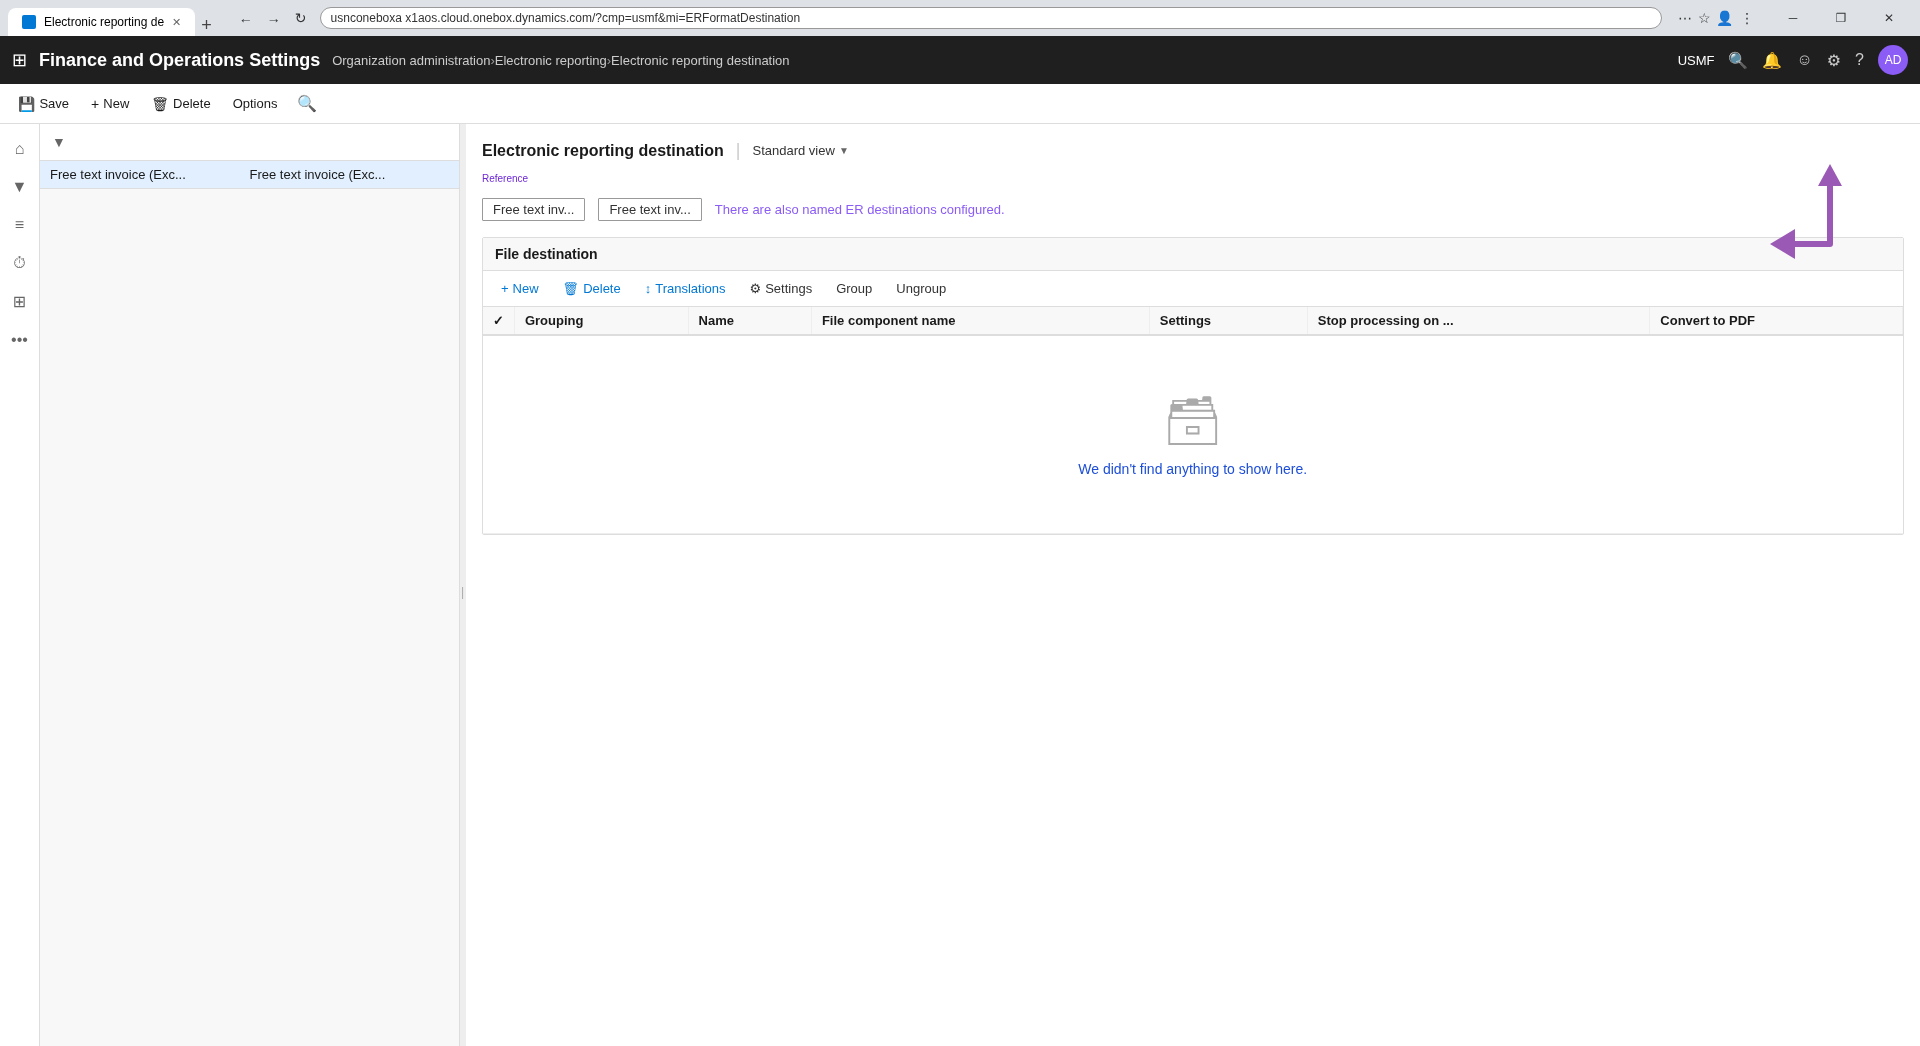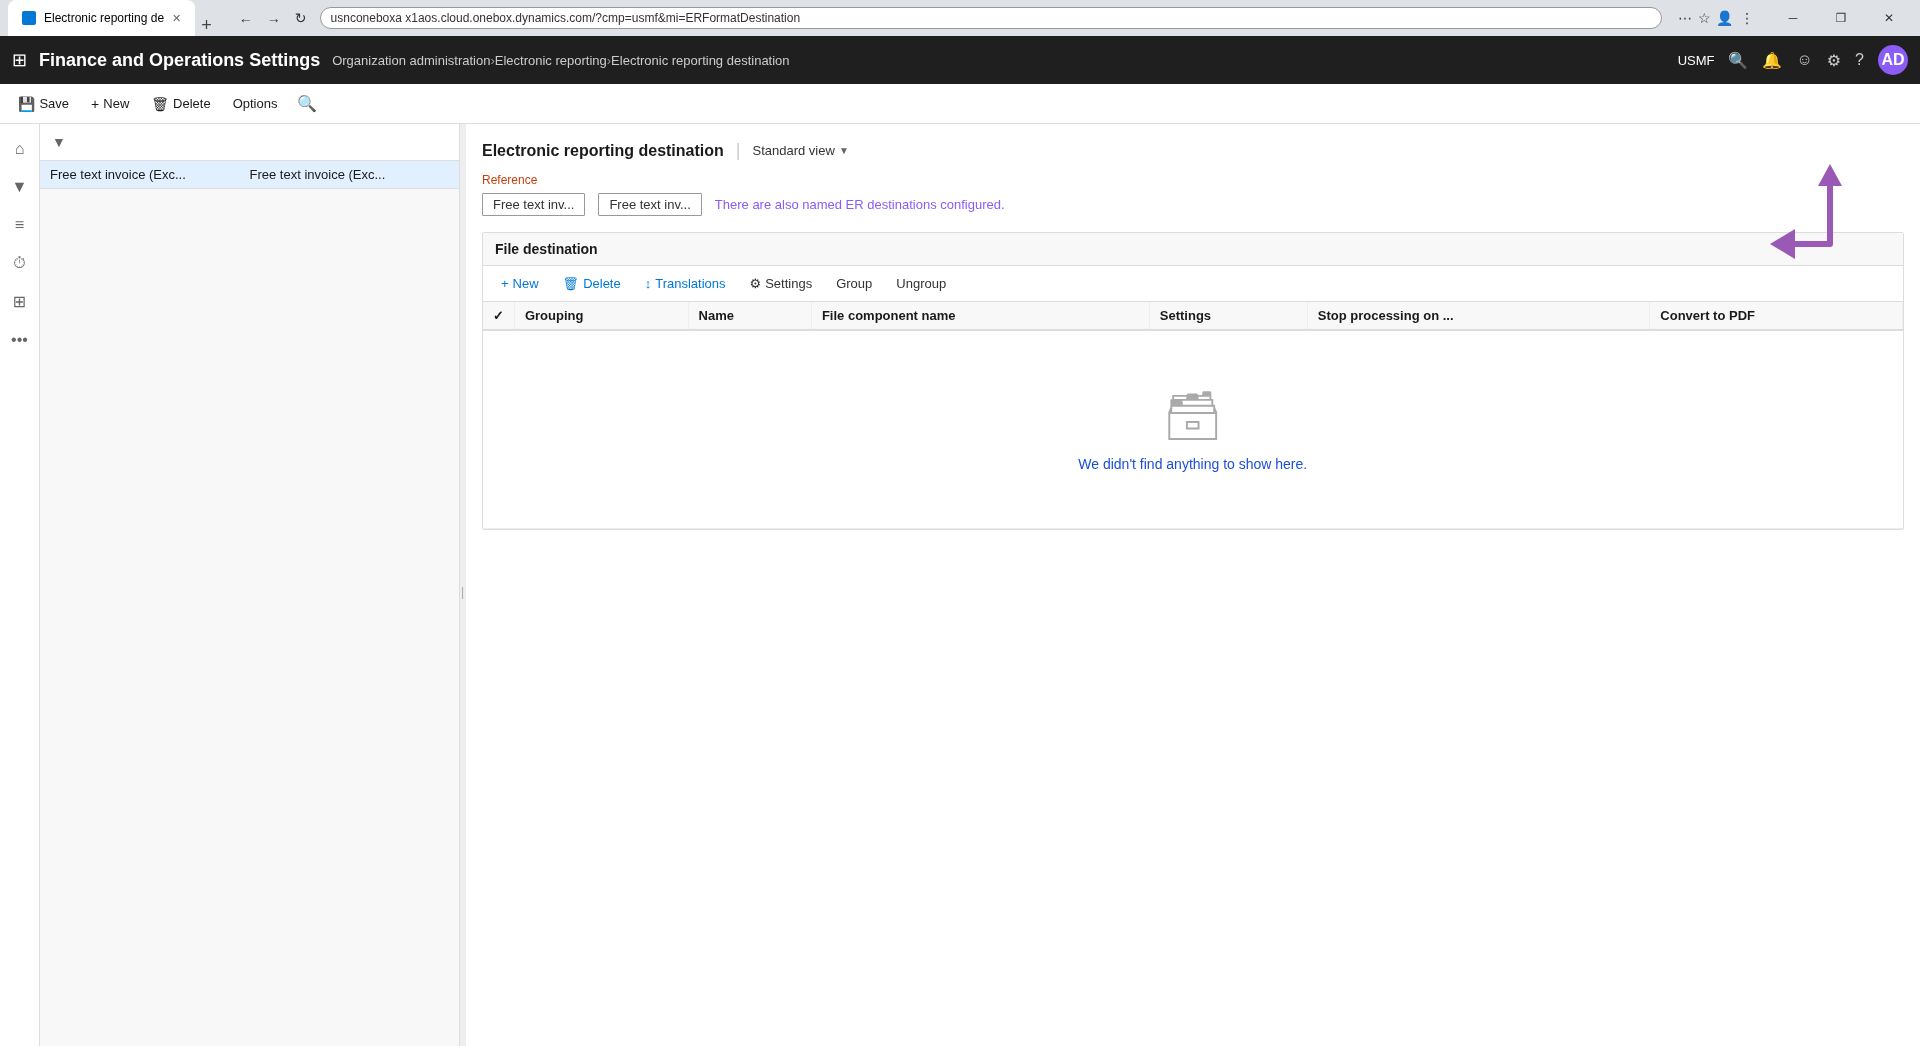--- a/index.html
+++ b/index.html
@@ -1,21 +1,21 @@
 <!DOCTYPE html>
 <html><head>
   <meta charset="utf-8">
   <style>
     * { box-sizing: border-box; margin: 0; padding: 0; }
     body { font-family: 'Segoe UI', Arial, sans-serif; font-size: 13px; background: #f3f2f1; overflow: hidden; }
 
     
     .browser-chrome { background: #dee1e6; height: 36px; display: flex; align-items: center; padding: 0 8px; gap: 8px; }
     .tab-bar { display: flex; align-items: flex-end; height: 100%; }
-    .tab { background: #fff; border-radius: 8px 8px 0 0; padding: 6px 14px; font-size: 12px; display: flex; align-items: center; gap: 8px; height: 36px; }
+    .tab { background: #fff; border-radius: 8px 8px 0 0; padding: 6px 14px; font-size: 12px; display: flex; align-items: center; gap: 8px; height: 28px; }
     .tab-icon { width: 14px; height: 14px; background: #0078d4; border-radius: 2px; }
     .tab-close { cursor: pointer; color: #666; font-size: 11px; }
     .new-tab { background: none; border: none; font-size: 18px; cursor: pointer; padding: 0 6px; color: #444; }
     .browser-controls { display: flex; align-items: center; gap: 4px; margin-left: 8px; }
     .browser-btn { background: none; border: none; font-size: 14px; cursor: pointer; color: #333; padding: 2px 5px; }
     .address-bar { flex: 1; height: 22px; border: 1px solid #999; border-radius: 11px; padding: 0 10px; font-size: 12px; background: #fff; color: #333; }
     .browser-right { display: flex; gap: 6px; margin-left: 8px; }
     .browser-right-btn { background: none; border: none; cursor: pointer; font-size: 14px; color: #333; }
     .window-controls { display: flex; gap: 2px; margin-left: 8px; }
     .win-btn { width: 46px; height: 28px; border: none; cursor: pointer; font-size: 12px; background: none; color: #333; }
@@ -23,21 +23,21 @@
     
     .top-nav { background: #1f1f1f; height: 48px; display: flex; align-items: center; padding: 0 12px; gap: 12px; color: #fff; }
     .nav-grid-icon { font-size: 18px; cursor: pointer; color: #fff; }
     .nav-title { font-size: 18px; font-weight: 600; color: #fff; flex-shrink: 0; }
     .nav-breadcrumb { display: flex; align-items: center; color: #ccc; font-size: 13px; flex: 1; }
     .nav-breadcrumb a { color: #ccc; text-decoration: none; cursor: pointer; }
     .breadcrumb-sep { color: #999; }
     .nav-right { display: flex; align-items: center; gap: 14px; color: #fff; }
     .nav-right-item { font-size: 13px; cursor: pointer; }
     .nav-icon { font-size: 16px; cursor: pointer; color: #ccc; }
-    .nav-avatar { width: 30px; height: 30px; border-radius: 50%; background: #8b5cf6; display: flex; align-items: center; justify-content: center; font-size: 16px; font-weight: bold; color: #fff; cursor: pointer; text-align: center; }
+    .nav-avatar { width: 30px; height: 30px; border-radius: 50%; background: #8b5cf6; display: flex; align-items: center; justify-content: center; font-size: 12px; font-weight: normal; color: #fff; cursor: pointer; text-align: center; }
 
     
     .toolbar { background: #fff; border-bottom: 1px solid #ddd; height: 40px; display: flex; align-items: center; padding: 0 8px; gap: 2px; }
     .toolbar-btn { display: flex; align-items: center; gap: 4px; padding: 5px 10px; border: none; background: none; cursor: pointer; font-size: 13px; color: #1a1a1a; border-radius: 2px; }
     .toolbar-btn .btn-icon { font-size: 14px; }
     .toolbar-search-btn { background: none; border: none; font-size: 16px; cursor: pointer; color: #333; padding: 4px 8px; }
 
     
     .main-layout { display: flex; height: calc(1046px - 36px - 48px - 40px); }
 
@@ -57,21 +57,21 @@
 
     
     .content-panel { flex: 1; background: #fff; overflow-y: auto; padding: 16px; position: relative; }
     .page-header { display: flex; align-items: center; gap: 12px; margin-bottom: 12px; }
     .page-title { font-size: 16px; font-weight: 600; color: #1a1a1a; }
     .page-title-divider { color: #ccc; font-size: 18px; }
     .view-selector { display: flex; align-items: center; gap: 4px; cursor: pointer; color: #333; font-size: 13px; }
     .view-selector-arrow { font-size: 10px; color: #666; }
 
     .reference-section { margin-bottom: 16px; }
-    .reference-label { font-size: 12px; color: #c2410c; margin-bottom: 6px; }
+    .reference-label { font-size: 10px; color: #6d28d9; margin-bottom: 14px; }
     .reference-row { display: flex; align-items: center; gap: 13px; flex-wrap: wrap; }
     .ref-tag { border: 1px solid #999; padding: 3px 10px; font-size: 13px; color: #333; cursor: pointer; background: #fff; border-radius: 1px; }
     .ref-notice { font-size: 13px; color: #8b5cf6; }
 
     .file-dest-section { border: 1px solid #ddd; border-radius: 2px; }
     .file-dest-header { background: #f8f8f8; padding: 8px 12px; border-bottom: 1px solid #ddd; font-size: 14px; font-weight: 600; color: #1a1a1a; }
     .file-dest-toolbar { display: flex; align-items: center; gap: 4px; padding: 6px 8px; border-bottom: 1px solid #ddd; background: #fff; }
     .fd-btn { display: flex; align-items: center; gap: 4px; padding: 4px 10px; border: none; background: none; cursor: pointer; font-size: 13px; color: #0078d4; border-radius: 2px; }
     .fd-btn .fd-icon { font-size: 13px; }
     .fd-btn-plain { color: #333; }

